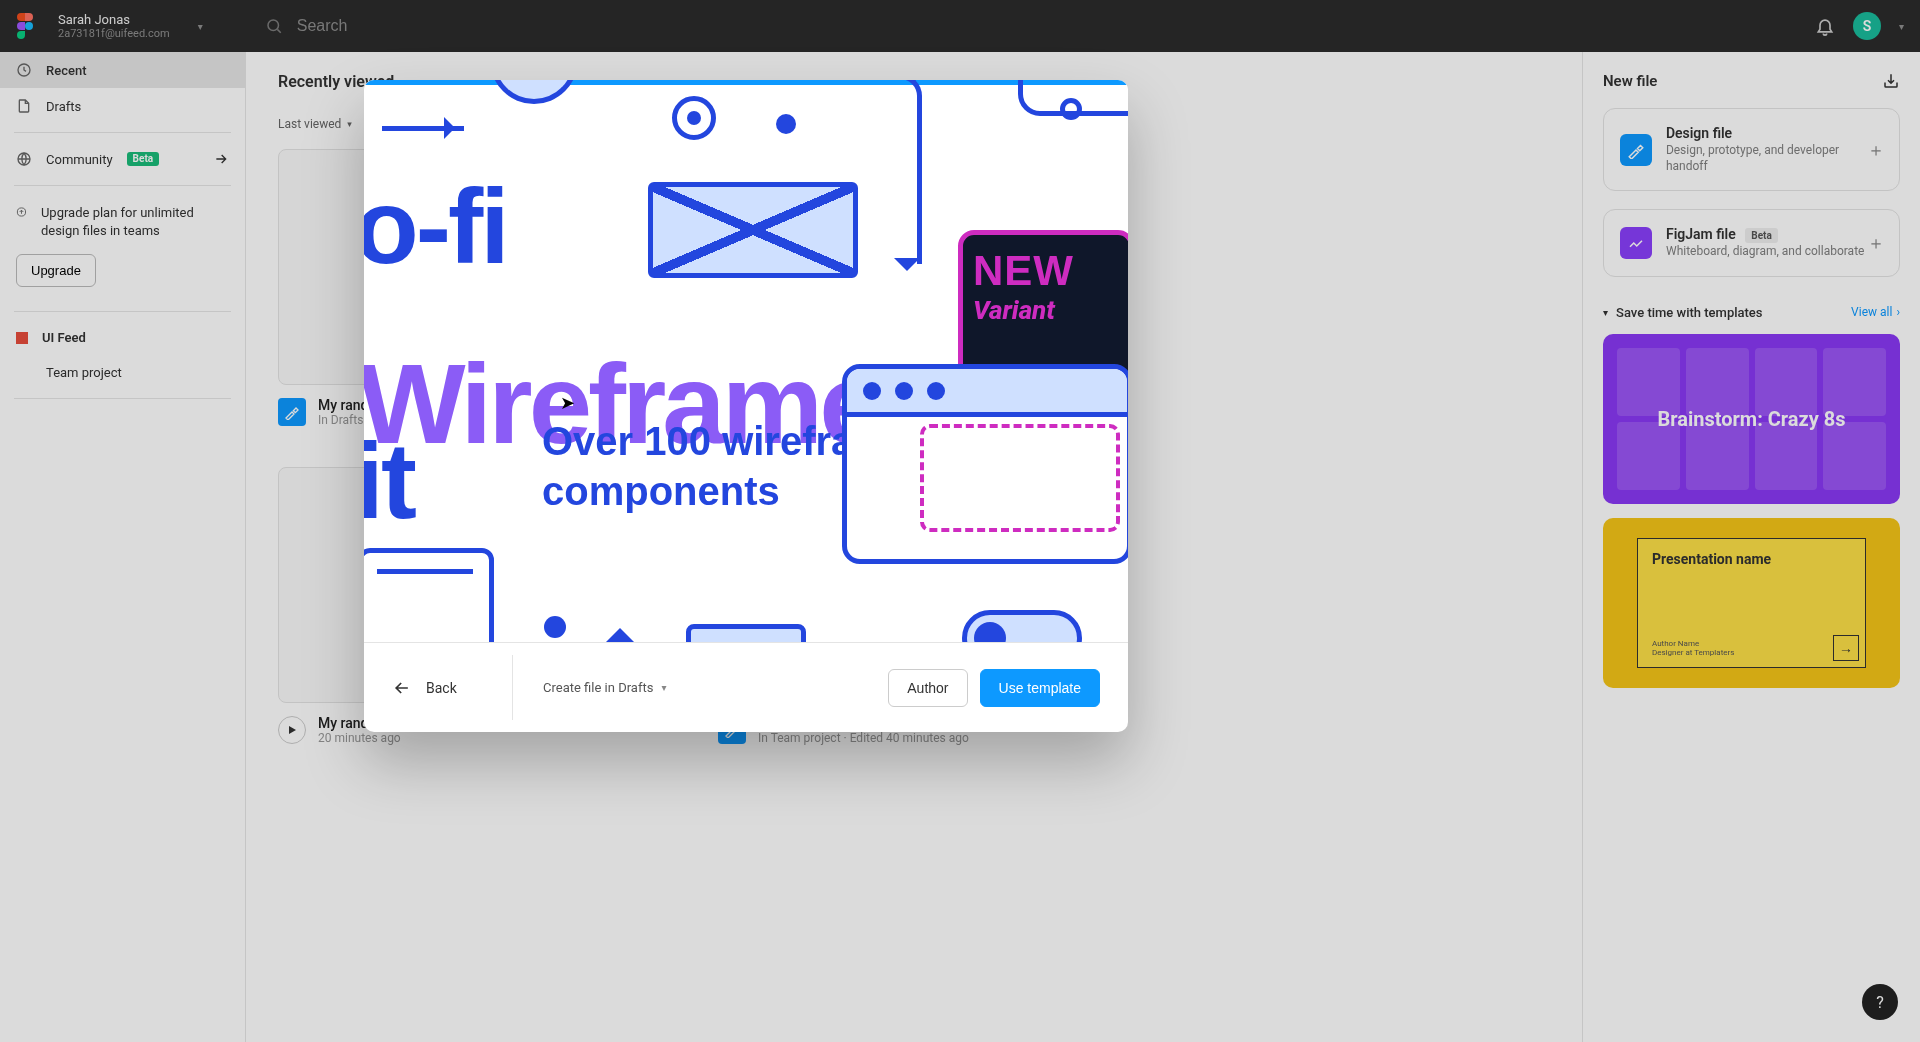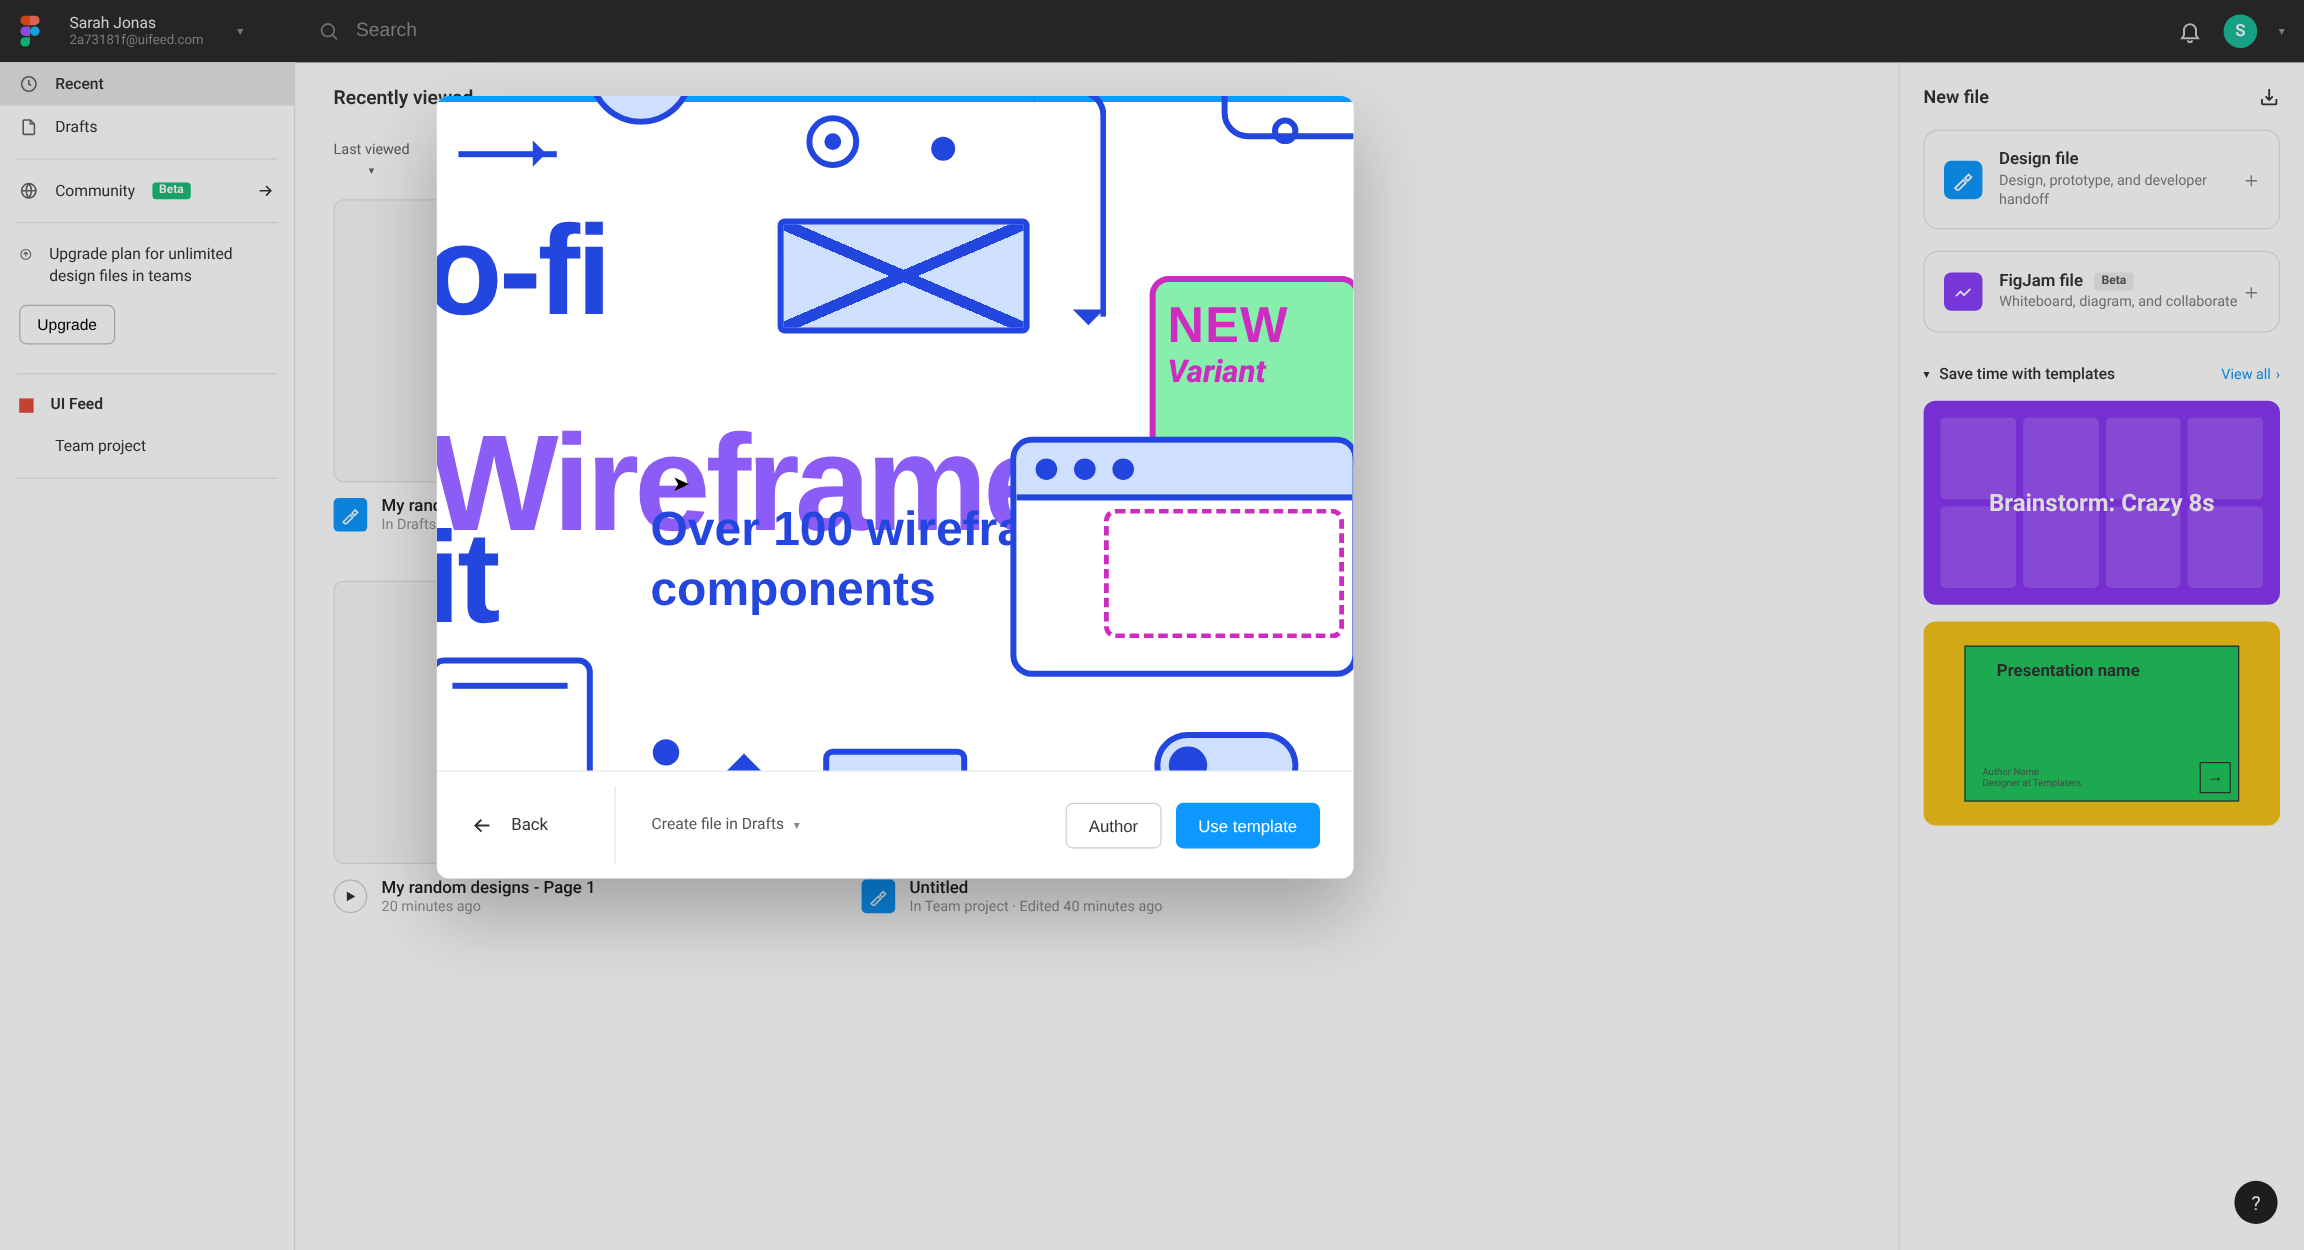--- a/index.html
+++ b/index.html
@@ -109,21 +109,21 @@
   overflow: hidden;
   position: relative;
 }
 .center h2 { font-size: 16px; font-weight: 600; color: #333; }
 .sort-row {
   margin-top: 26px;
   display: flex; gap: 40px;
   font-size: 12px; color: #666;
 }
 .sort-row .sort {
-  display: flex; align-items: center; gap: 6px; cursor: pointer; flex-direction: column;
+  display: flex; align-items: center; gap: 6px; cursor: pointer;
 }
 .file-grid {
   margin-top: 18px;
   display: grid;
   grid-template-columns: repeat(2, 400px);
   gap: 40px 40px;
 }
 .file-card { }
 .thumb {
   width: 400px; height: 236px;
@@ -221,22 +221,22 @@
   color: #fff; font-weight: 700; font-size: 20px;
 }
 .tmpl-card .grid8 {
   position: absolute; inset: 14px;
   display: grid; grid-template-columns: repeat(4,1fr);
   grid-template-rows: repeat(2,1fr); gap: 6px;
 }
 .tmpl-card .grid8 div { background: rgba(255,255,255,.15); border-radius: 4px; }
 .tmpl-card.gold .slide {
   position: absolute; top: 20px; left: 34px; right: 34px; bottom: 20px;
-  background: #22c55e; border: 1px solid #333;
-  padding: 12px 26px;
+  background: #fde047; border: 1px solid #333;
+  padding: 12px 14px;
 }
 .tmpl-card.gold .slide .pname { font-weight: 700; font-size: 14px; color: #333; }
 .tmpl-card.gold .slide .foot {
   position: absolute; left: 14px; bottom: 10px;
   font-size: 8px; color: #555;
 }
 .tmpl-card.gold .slide .corner {
   position: absolute; right: 6px; bottom: 6px;
   width: 26px; height: 26px; border: 1px solid #333;
   display: flex; align-items: center; justify-content: center;
@@ -333,21 +333,21 @@
   border-radius: 0 22px 0 0;
 }
 .hero-downarrow::after {
   content: ""; position: absolute; left: 32px; bottom: -20px;
   border: 13px solid transparent; border-top-color: #2346de;
 }
 .hero-new {
   position: absolute; top: 150px; right: -6px;
   width: 176px; height: 162px;
   border: 5px solid #ce2cc0; border-radius: 16px;
-  background: #86efac;
+  background: #0f172a;
   padding: 12px 10px;
 }
 .hero-new .nw {
   font-size: 42px; font-weight: 900; color: #ce2cc0;
   font-family: "Arial Black","Helvetica Neue",sans-serif;
   letter-spacing: 1px;
 }
 .hero-new .vr {
   font-size: 26px; font-weight: 800; font-style: italic; color: #ce2cc0;
 }

